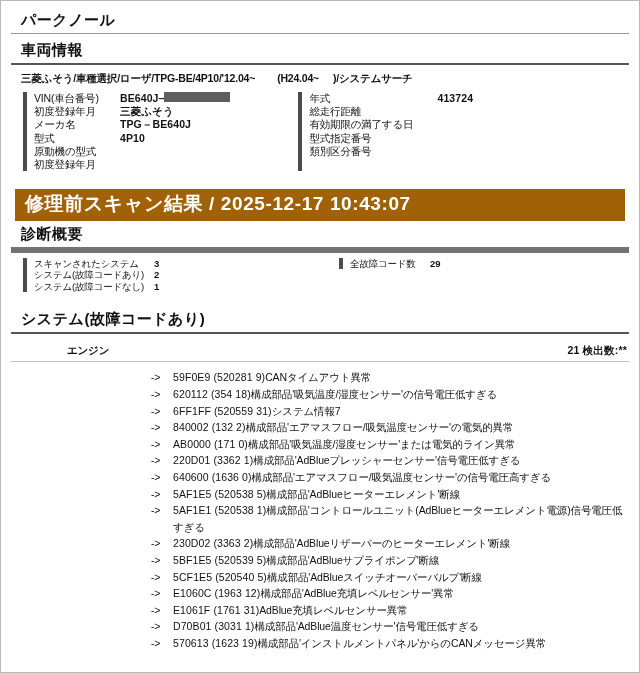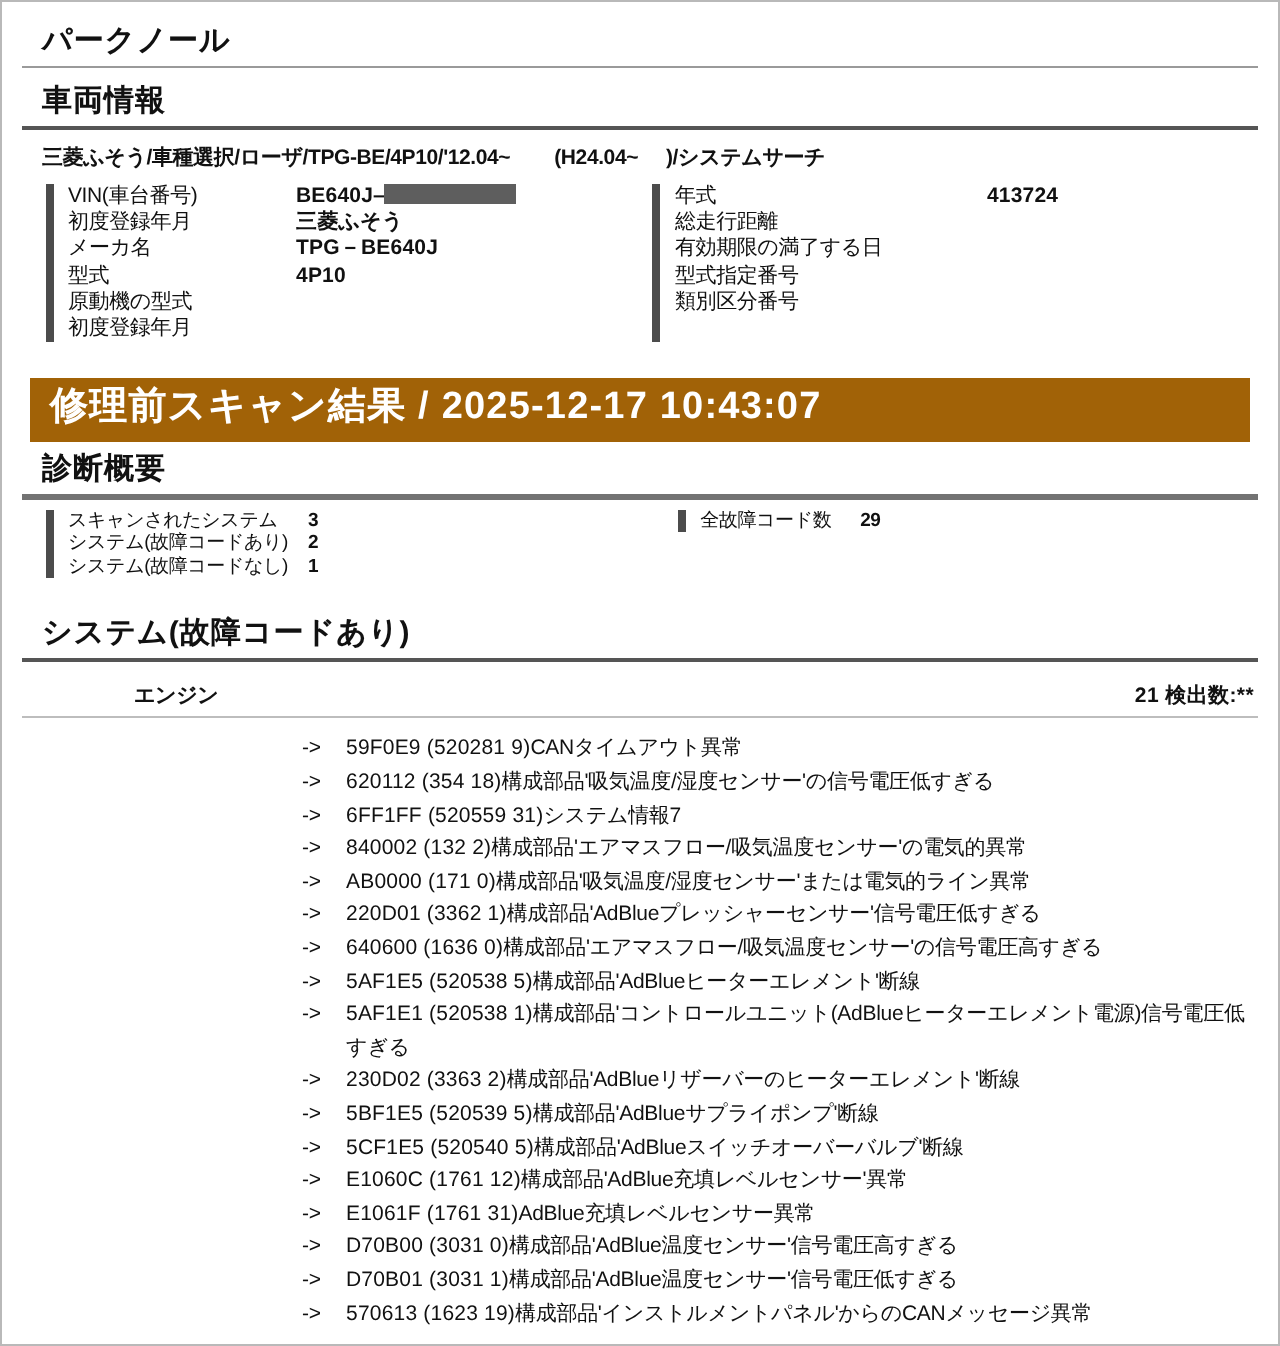--- a/index.html
+++ b/index.html
@@ -33,21 +33,21 @@
     margin-bottom: 3px;
   }
   .sec-title {
     font-size: 15px;
     font-weight: bold;
     letter-spacing: .5px;
     padding: 4px 0 3px 10px;
     border-bottom: 2px solid #555555;
     margin-bottom: 4px;
   }
-  .sec-title.thin { border-bottom: 3px solid #737373; }
+  .sec-title.thin { border-bottom: 6px solid #737373; }
 
   
   .breadcrumb {
     font-size: 10.5px;
     font-weight: bold;
     padding: 3px 0 6px 10px;
     white-space: nowrap;
     letter-spacing: -0.2px;
   }
   .breadcrumb .gap { display: inline-block; width: 14px; }
@@ -68,21 +68,21 @@
     flex: 0 0 4px;
   }
   .vrows { font-size: 10.5px; line-height: 13.2px; }
   .vrow { display: flex; white-space: nowrap; }
   .vlabel {
     display: inline-block;
     letter-spacing: -0.2px;
   }
   .vcol.left .vlabel { width: 86px; }
   .vcol.right .vlabel { width: 128px; }
-  .vval { font-weight: bold; letter-spacing: .1px; margin-left: 28px; }
+  .vval { font-weight: bold; letter-spacing: .1px; }
   .redact {
     display: inline-block;
     width: 66px;
     height: 10px;
     background: #5e5e5e;
     vertical-align: -1px;
   }
 
   
   .banner {
@@ -252,20 +252,19 @@
       <div class="dtc"><span class="arrow"><i>-&gt;</i></span><span class="dtc-code">6FF1FF (520559 31)</span><span>システム情報7</span></div>
       <div class="dtc"><span class="arrow"><i>-&gt;</i></span><span class="dtc-code">840002 (132 2)</span><span>構成部品'エアマスフロー/吸気温度センサー'の電気的異常</span></div>
       <div class="dtc"><span class="arrow"><i>-&gt;</i></span><span class="dtc-code">AB0000 (171 0)</span><span>構成部品'吸気温度/湿度センサー'または電気的ライン異常</span></div>
       <div class="dtc"><span class="arrow"><i>-&gt;</i></span><span class="dtc-code">220D01 (3362 1)</span><span>構成部品'AdBlueプレッシャーセンサー'信号電圧低すぎる</span></div>
       <div class="dtc"><span class="arrow"><i>-&gt;</i></span><span class="dtc-code">640600 (1636 0)</span><span>構成部品'エアマスフロー/吸気温度センサー'の信号電圧高すぎる</span></div>
       <div class="dtc"><span class="arrow"><i>-&gt;</i></span><span class="dtc-code">5AF1E5 (520538 5)</span><span>構成部品'AdBlueヒーターエレメント'断線</span></div>
       <div class="dtc"><span class="arrow"><i>-&gt;</i></span><span class="dtc-code">5AF1E1 (520538 1)</span><span>構成部品'コントロールユニット(AdBlueヒーターエレメント電源)信号電圧低すぎる</span></div>
       <div class="dtc"><span class="arrow"><i>-&gt;</i></span><span class="dtc-code">230D02 (3363 2)</span><span>構成部品'AdBlueリザーバーのヒーターエレメント'断線</span></div>
       <div class="dtc"><span class="arrow"><i>-&gt;</i></span><span class="dtc-code">5BF1E5 (520539 5)</span><span>構成部品'AdBlueサプライポンプ'断線</span></div>
       <div class="dtc"><span class="arrow"><i>-&gt;</i></span><span class="dtc-code">5CF1E5 (520540 5)</span><span>構成部品'AdBlueスイッチオーバーバルブ'断線</span></div>
-      <div class="dtc"><span class="arrow"><i>-&gt;</i></span><span class="dtc-code">E1060C (1761 12)</span><span>構成部品'AdBlue充填レベルセンサー'異常</span></div>
+      <div class="dtc"><span class="arrow"><i>-&gt;</i></span><span class="dtc-code">E1060C (1963 12)</span><span>構成部品'AdBlue充填レベルセンサー'異常</span></div>
       <div class="dtc"><span class="arrow"><i>-&gt;</i></span><span class="dtc-code">E1061F (1761 31)</span><span>AdBlue充填レベルセンサー異常</span></div>
-      <div class="dtc"><span class="arrow"><i>-&gt;</i></span><span class="dtc-code">D70B00 (3031 0)</span><span>構成部品'AdBlue温度センサー'信号電圧高すぎる</span></div>
       <div class="dtc"><span class="arrow"><i>-&gt;</i></span><span class="dtc-code">D70B01 (3031 1)</span><span>構成部品'AdBlue温度センサー'信号電圧低すぎる</span></div>
       <div class="dtc"><span class="arrow"><i>-&gt;</i></span><span class="dtc-code">570613 (1623 19)</span><span>構成部品'インストルメントパネル'からのCANメッセージ異常</span></div>
     </div>
 
 </div>
 
 </body></html>

